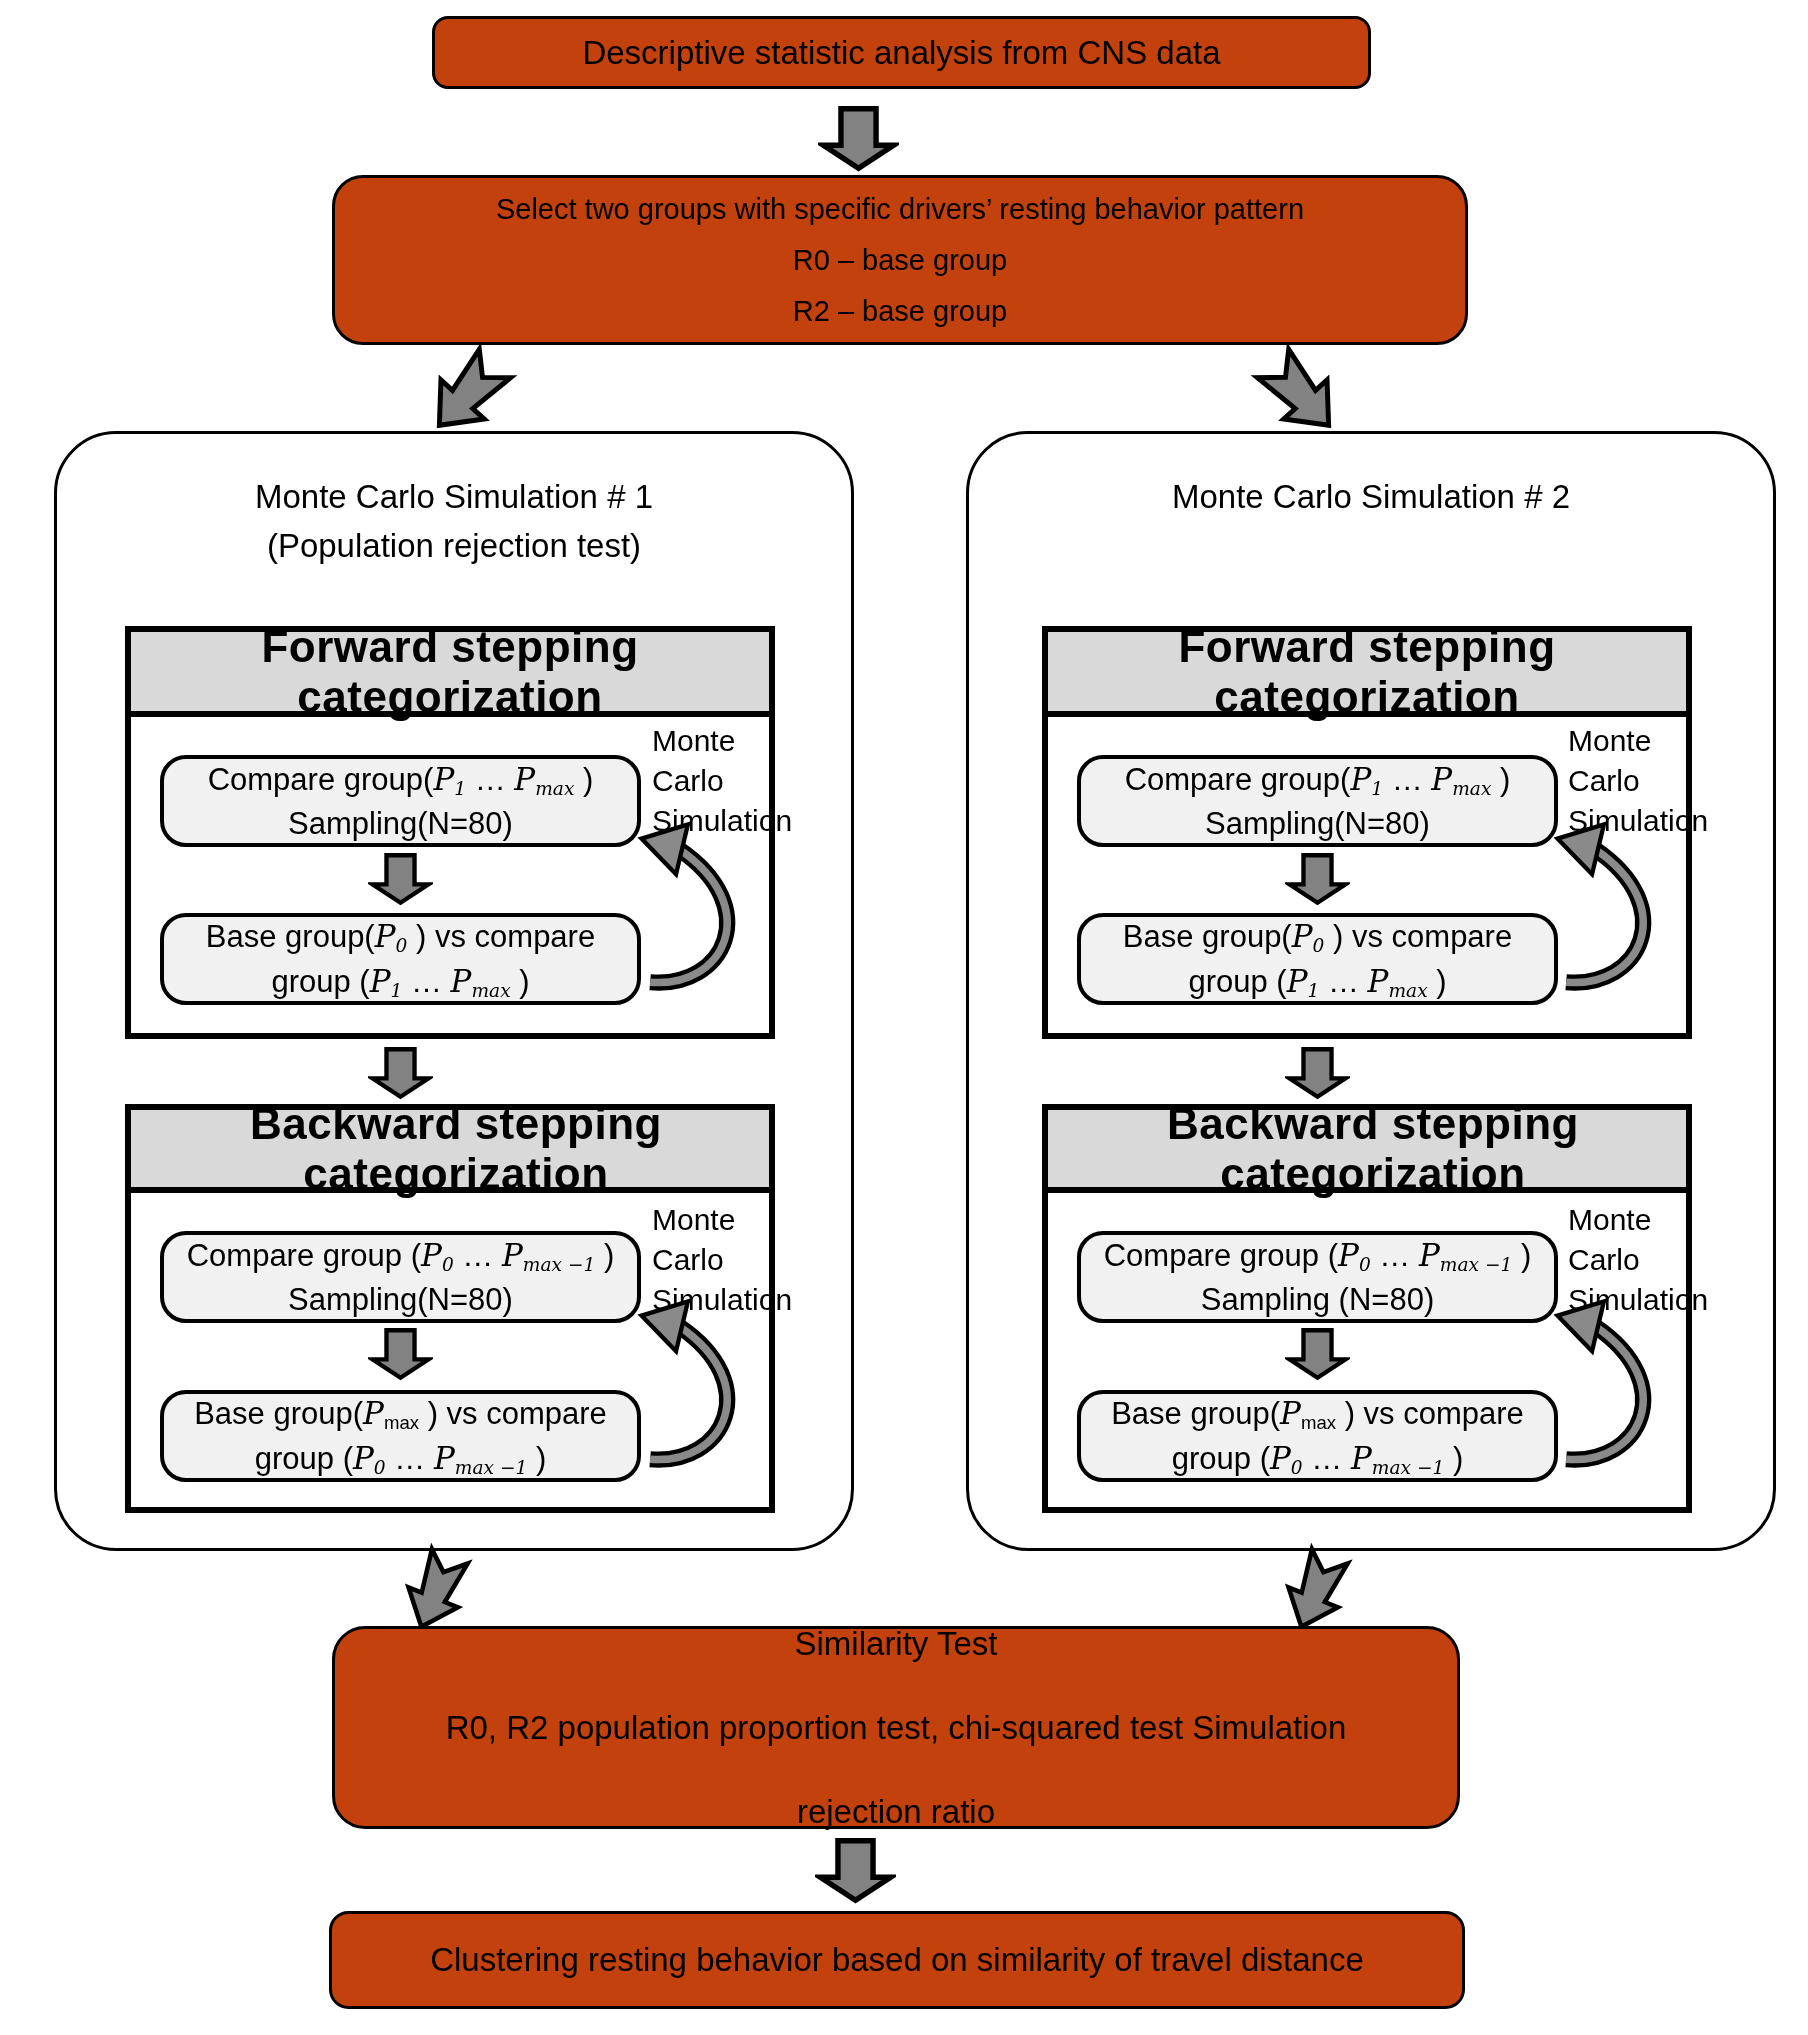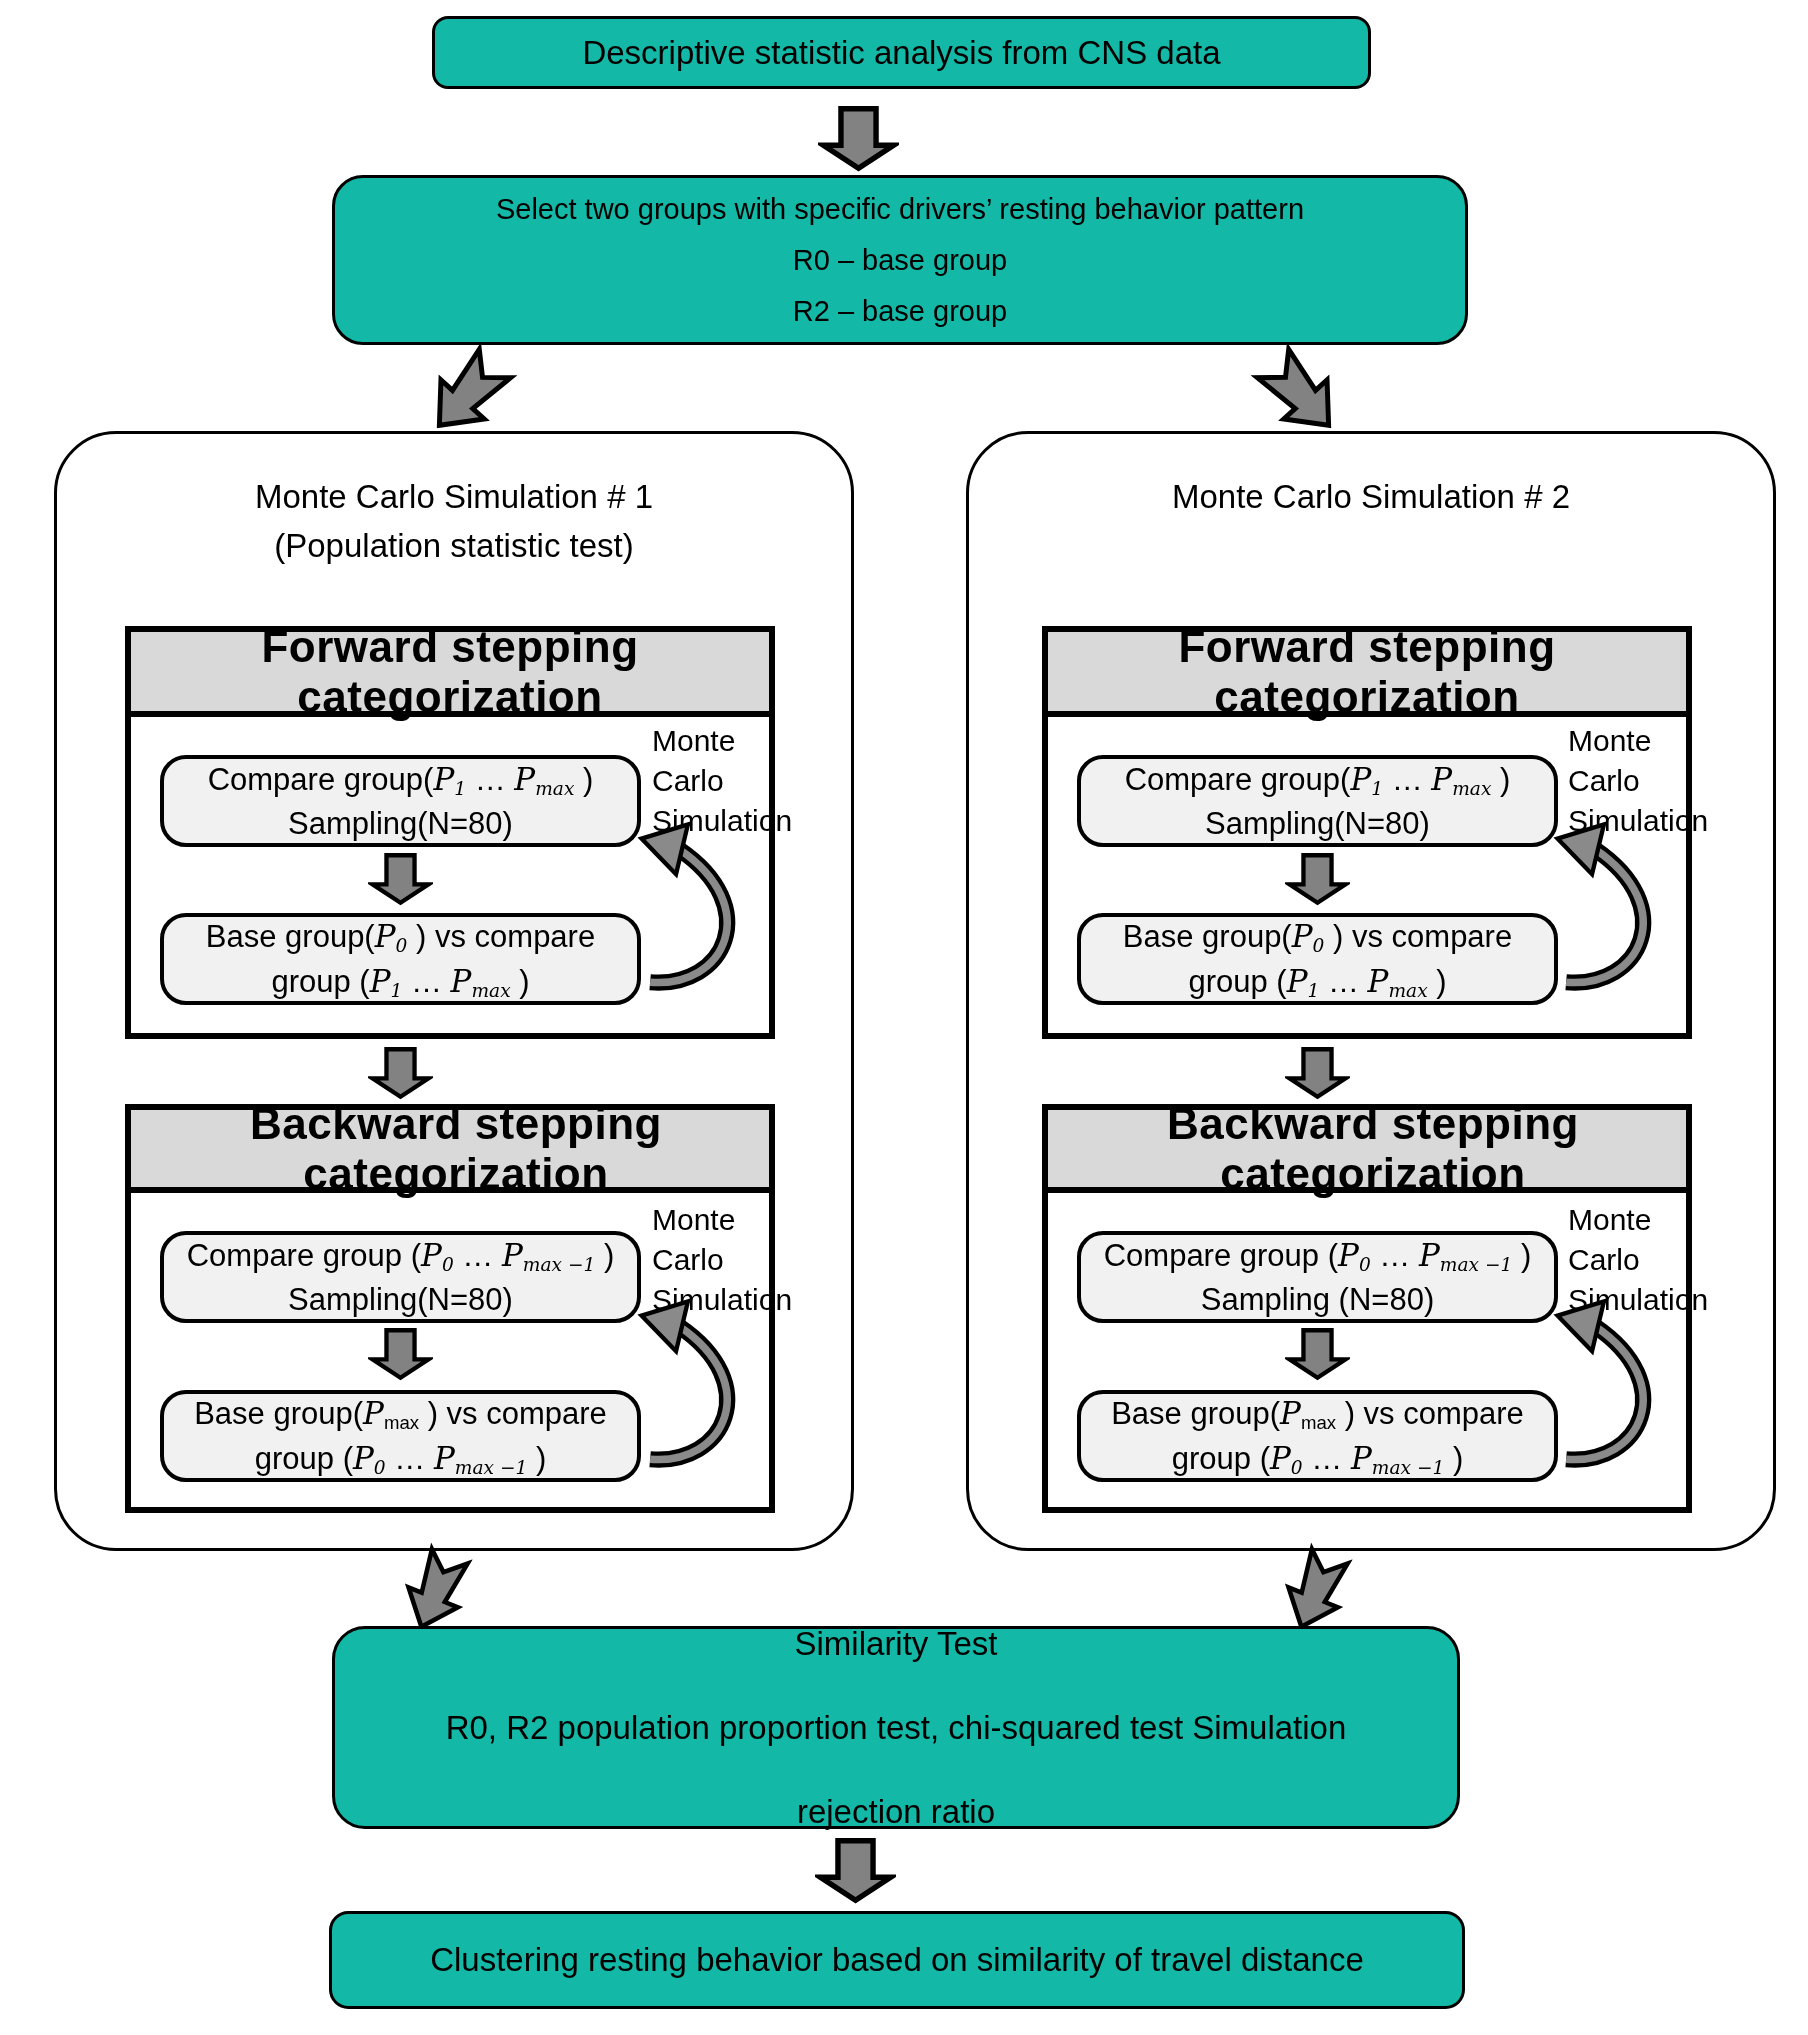--- a/index.html
+++ b/index.html
@@ -4,21 +4,21 @@
 <style>
   html,body{margin:0;padding:0;}
   body{
     width:1808px;height:2035px;position:relative;background:#ffffff;
     font-family:"Liberation Sans",sans-serif;color:#000;
     overflow:hidden;
   }
   .abs{position:absolute;box-sizing:border-box;}
   
   .rbox{
-    background:#14b8a6;border:3.2px solid #000;
+    background:#c2410c;border:3.2px solid #000;
     display:flex;flex-direction:column;align-items:center;justify-content:center;
     text-align:center;
   }
   #top-box{left:432px;top:16px;width:939px;height:73px;border-radius:16px;font-size:33px;}
   #select-box{left:332px;top:175px;width:1136px;height:170px;border-radius:31px;font-size:29px;line-height:51px;}
   .container{
     background:#ffffff;border:3.2px solid #000;border-radius:62px;
   }
   #container-1{left:54px;top:431px;width:800px;height:1120px;}
   #container-2{left:966px;top:431px;width:810px;height:1120px;}
@@ -103,21 +103,21 @@
 <svg class="abs" style="left:426px;top:347px;transform:rotate(42deg)" width="84" height="93" viewBox="0 0 110 150">
     <use href="#notch-arrow"></use>
   </svg>
 <svg class="abs" style="left:1258px;top:347px;transform:rotate(-42deg)" width="84" height="93" viewBox="0 0 110 150">
     <use href="#notch-arrow"></use>
   </svg>
 
 <div class="abs container" id="container-1">
   <div class="col-title">
     <div>Monte Carlo Simulation # 1</div>
-    <div>(Population statistic test)</div>
+    <div>(Population rejection test)</div>
   </div>
 </div>
 
 <div class="abs container" id="container-2">
   <div class="col-title">
     <div>Monte Carlo Simulation # 2</div>
   </div>
 </div>
 
 <div class="section sec-f" id="sec-f1">

